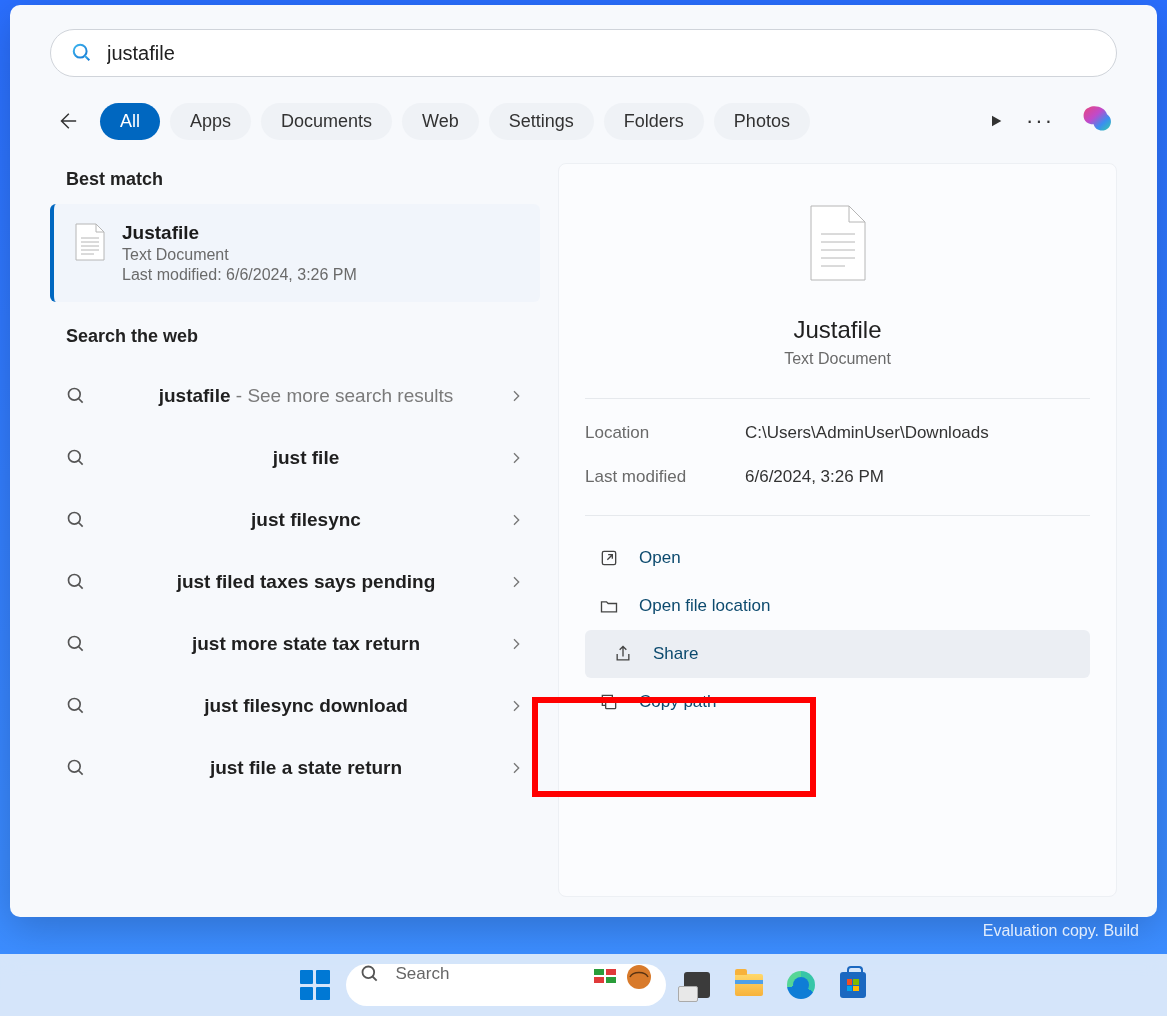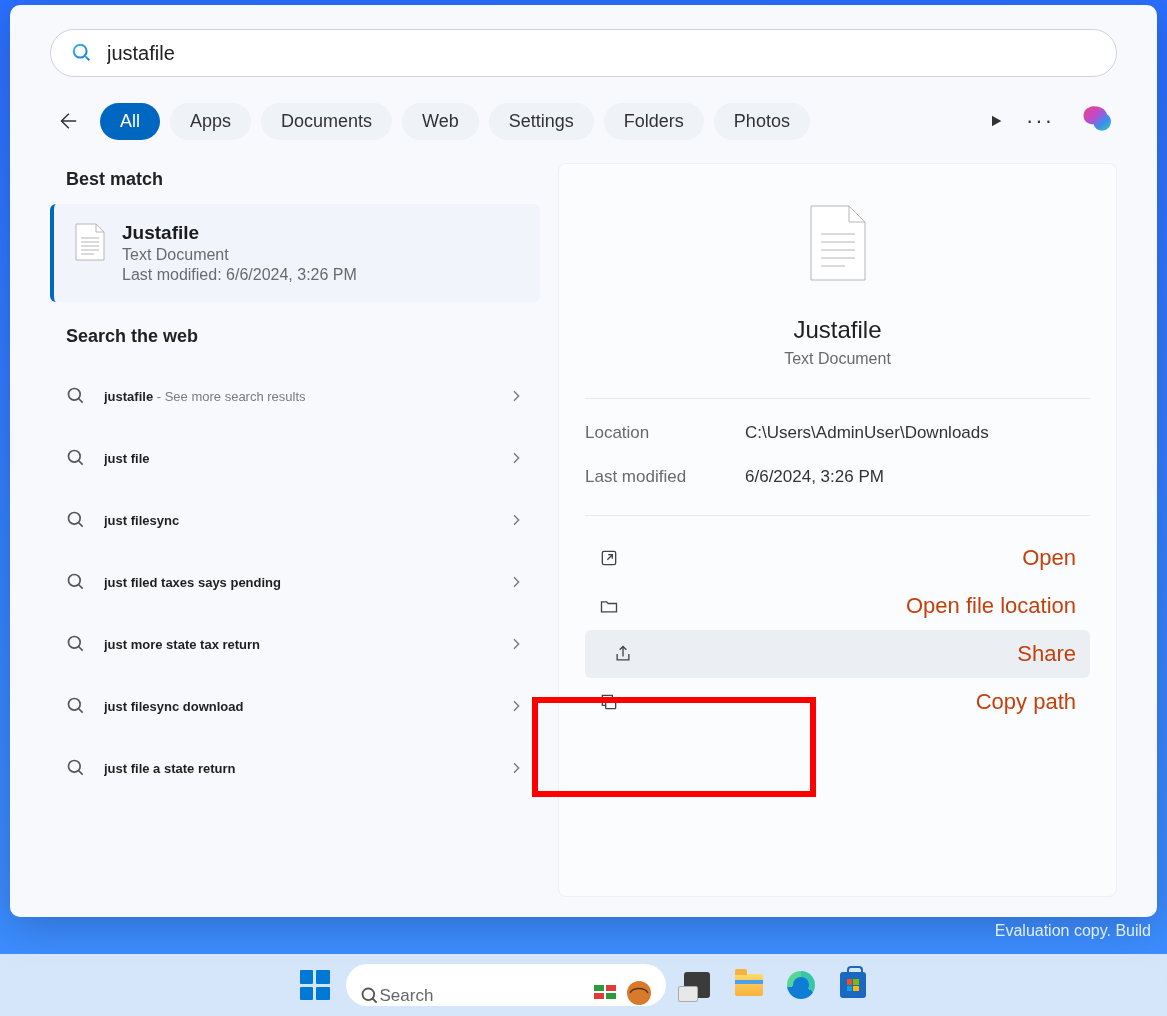--- a/index.html
+++ b/index.html
@@ -21,41 +21,41 @@
   .body-row { display: flex; flex: 1; margin-top: 22px; padding: 0 40px 20px 40px; gap: 18px; overflow: hidden; }
   .left-col { flex: 0 0 490px; display: flex; flex-direction: column; }
   .section-title { font-size: 18px; font-weight: 600; color: #222; padding: 6px 16px 14px 16px; }
   .best-card { background: #f1f5fb; border-radius: 6px; padding: 18px 20px 18px 20px; display: flex; align-items: flex-start; gap: 16px; position: relative; border-left: 4px solid #0067c0; cursor: pointer; }
   .file-icon-sm { width: 32px; height: 40px; }
   .best-title { font-size: 19px; font-weight: 600; color: #1b1b1b; }
   .best-sub { font-size: 16px; color: #6a6a6a; margin-top: 2px; }
   .web-list { display: flex; flex-direction: column; margin-top: 4px; }
   .web-item { display: flex; align-items: center; height: 62px; padding: 0 16px; cursor: pointer; border-radius: 4px; }
   .web-item .mag { width: 20px; height: 20px; margin-right: 18px; flex-shrink: 0; }
-  .web-text { flex: 1; font-size: 13px; color: #1f1f1f; white-space: nowrap; overflow: hidden; text-overflow: ellipsis; }
+  .web-text { flex: 1; font-size: 19px; color: #1f1f1f; white-space: nowrap; overflow: hidden; text-overflow: ellipsis; text-align: center; }
   .web-text .faint { color: #7a7a7a; font-weight: 400; }
   .chev { width: 16px; height: 16px; flex-shrink: 0; }
   .right-col { flex: 1; background: #fbfcfe; border-radius: 8px; border: 1px solid #edf0f4; display: flex; flex-direction: column; padding: 40px 26px 10px 26px; }
   .preview-icon { align-self: center; width: 58px; height: 78px; }
   .preview-title { align-self: center; font-size: 24px; color: #202020; margin-top: 34px; }
   .preview-type { align-self: center; font-size: 16px; color: #6a6a6a; margin-top: 6px; }
   .divider { height: 1px; background: #e6e9ed; margin-top: 30px; }
   .meta-row { display: flex; margin-top: 24px; font-size: 17px; }
   .meta-label { width: 160px; color: #6a6a6a; }
   .meta-val { color: #333; }
   .actions { margin-top: 18px; display: flex; flex-direction: column; }
-  .action-item { display: flex; align-items: center; gap: 20px; padding: 0 14px; height: 48px; border-radius: 6px; cursor: pointer; font-size: 22px; color: #c2410c; position: relative; justify-content: space-between; }
+  .action-item { display: flex; align-items: center; gap: 20px; padding: 0 14px; height: 48px; border-radius: 6px; cursor: pointer; font-size: 17px; color: #0c4a6e; position: relative; }
   .action-item.hover { background: #ebeef3; padding-left: 28px; }
   .action-item svg { width: 20px; height: 20px; stroke: #444; fill: none; stroke-width: 1.6; }
   .red-box { position: absolute; border: 6px solid #ff0000; pointer-events: none; }
-  .watermark { position: absolute; right: 16px; bottom: 76px; color: rgba(255,255,255,0.85); font-size: 16px; }
+  .watermark { position: absolute; right: 28px; bottom: 76px; color: rgba(255,255,255,0.85); font-size: 16px; }
   .taskbar { position: absolute; bottom: 0; left: 0; right: 0; height: 62px; background: rgba(230,238,250,0.9); backdrop-filter: blur(10px); display: flex; align-items: center; justify-content: center; gap: 10px; }
   .start-btn { width: 42px; height: 42px; display: grid; grid-template-columns: 1fr 1fr; grid-template-rows: 1fr 1fr; gap: 3px; padding: 6px; cursor: pointer; }
   .start-btn div { background: #0078d4; border-radius: 1px; }
-  .tb-search { width: 320px; height: 42px; background: #fff; border-radius: 21px; display: flex; align-items: flex-end; padding: 0 14px; gap: 0; cursor: pointer; }
+  .tb-search { width: 320px; height: 42px; background: #fff; border-radius: 21px; display: flex; align-items: flex-start; padding: 0 14px; gap: 16px; cursor: pointer; }
   .tb-search .mag { width: 20px; height: 20px; }
   .tb-search span { color: #666; font-size: 17px; flex: 1; }
   .tb-trinkets { display: flex; gap: 2px; align-items: center; }
   .tb-icon { width: 42px; height: 42px; display: flex; align-items: center; justify-content: center; cursor: pointer; font-size: 24px; border-radius: 4px; }
   .task-view { width: 26px; height: 26px; background: #3b3b3b; border-radius: 3px; position: relative; }
   .task-view::after { content: ""; position: absolute; left: -6px; bottom: -4px; width: 18px; height: 14px; background: #e8e8e8; border-radius: 2px; border: 1px solid #aaa; }
   .folder-ic { width: 28px; height: 22px; background: linear-gradient(180deg,#ffd86b,#f7b23b); border-radius: 2px; position: relative; }
   .folder-ic::before { content: ""; position: absolute; top: -5px; left: 0; width: 12px; height: 6px; background: #f7b23b; border-radius: 2px 2px 0 0; }
   .folder-ic::after { content: ""; position: absolute; top: 6px; left: 0; right: 0; height: 4px; background: #4fa0e8; }
   .edge-ic { width: 28px; height: 28px; border-radius: 50%; background: conic-gradient(#37c6a8 0deg 120deg, #0f7dd6 120deg 260deg, #55d696 260deg 360deg); position: relative; }

